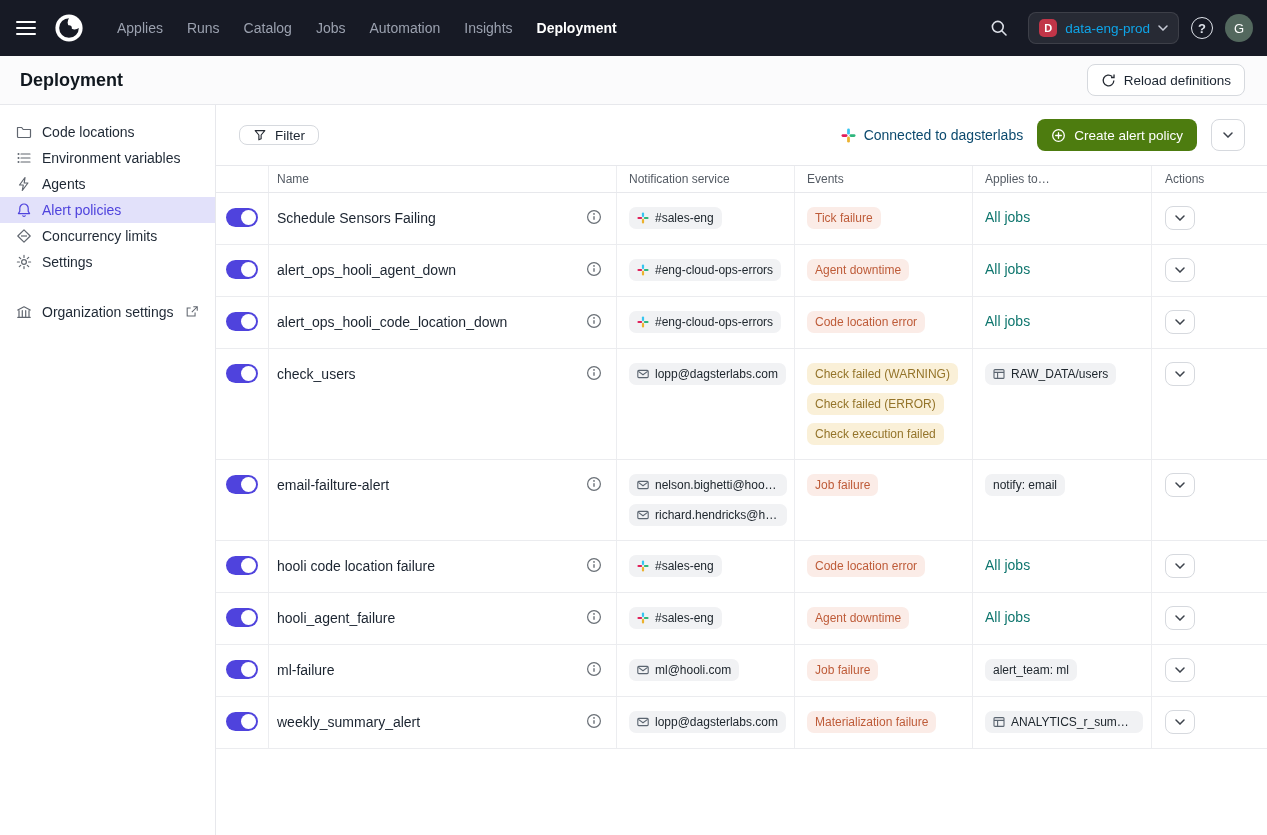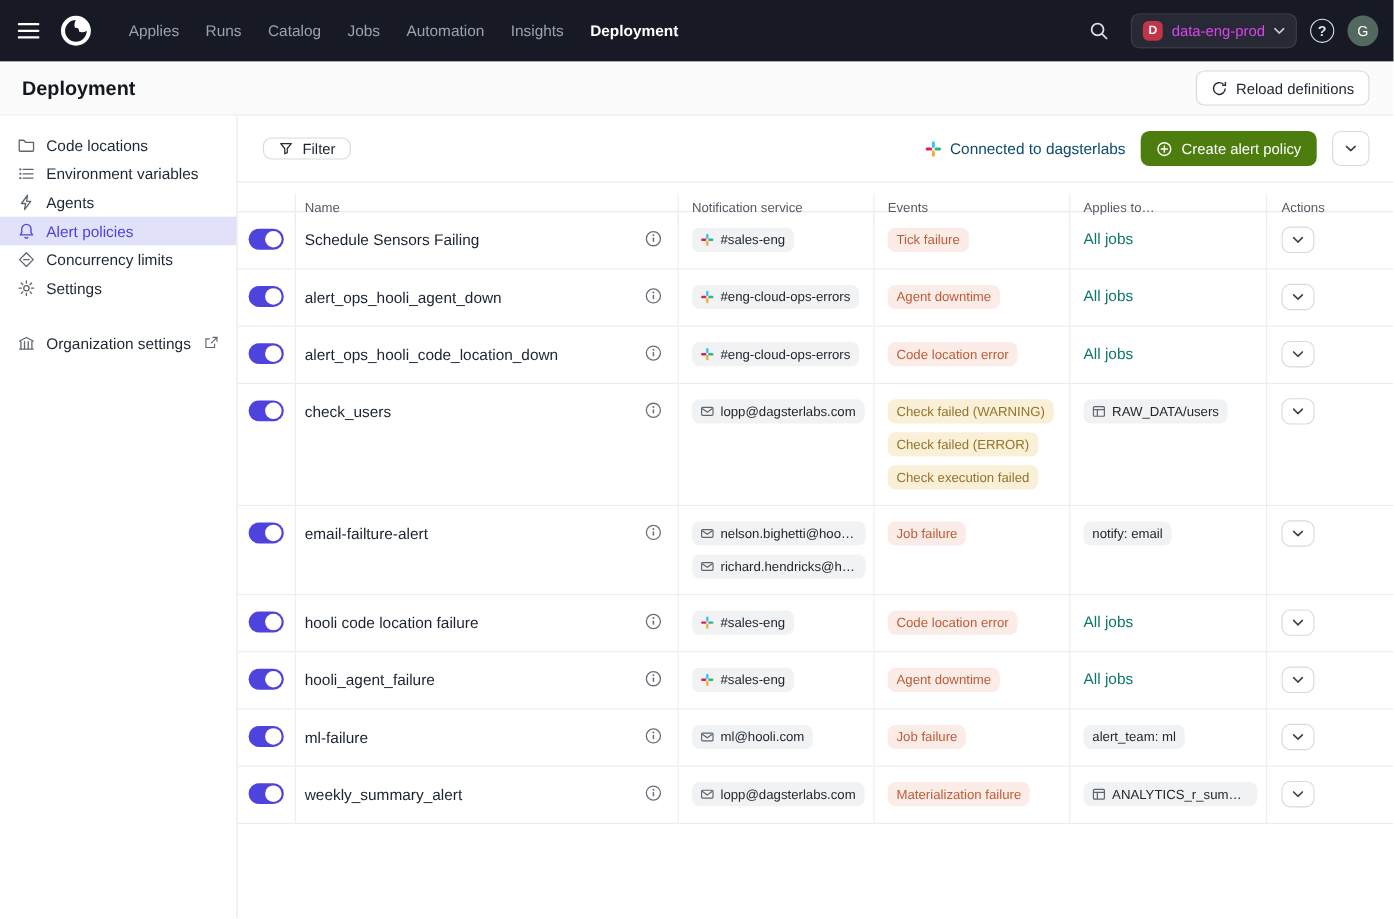--- a/index.html
+++ b/index.html
@@ -27,21 +27,21 @@
   .nav-right { margin-left:auto; display:flex; align-items:center; gap:12px; }
   .deploy-pill {
     display:flex; align-items:center; gap:8px; height:32px; padding:0 10px;
     background:rgba(255,255,255,0.07); border:1px solid rgba(255,255,255,0.10);
     border-radius:8px; cursor:pointer;
   }
   .deploy-badge {
     width:18px; height:18px; border-radius:5px; background:var(--badge-red,#C13548);
     color:#fff; font-size:11px; font-weight:700; display:flex; align-items:center; justify-content:center;
   }
-  .deploy-label { color:#d946ef; font-size:13.5px; }
+  .deploy-label { color:#0ea5e9; font-size:13.5px; }
   .help-btn {
     width:22px; height:22px; border-radius:50%; border:1.6px solid #DFE3EA; background:none;
     color:#DFE3EA; font-size:13px; font-weight:700; display:flex; align-items:center; justify-content:center;
     cursor:pointer; padding:0;
   }
   .avatar {
     width:28px; height:28px; border-radius:50%; background:#53685E; color:#fff;
     font-size:13px; display:flex; align-items:center; justify-content:center; cursor:pointer;
   }
 
@@ -85,21 +85,21 @@
   .caret-btn {
     width:34px; height:32px; background:#fff; border:1px solid #D6D9DE; border-radius:8px;
     display:flex; align-items:center; justify-content:center; cursor:pointer;
   }
 
   
   .grid-cols { display:grid; grid-template-columns:52px 348px 178px 178px 179px 1fr; }
   .table-header { border-top:1px solid #E7E8EC; border-bottom:1px solid #E7E8EC; height:28px; }
   .th {
     font-size:12px; color:#545B64; display:flex; align-items:center; padding-left:12px;
-    border-left:1px solid #ECEDF0; height:100%;margin-top:10px;
+    border-left:1px solid #ECEDF0; height:100%;
   }
   .th:first-child { border-left:none; }
   .th-name { padding-left:8px; }
   .trow { border-bottom:1px solid #EBECEF; }
   .cell { padding:14px 10px 14px 12px; border-left:1px solid #ECEDF0; min-width:0; }
   .cell-toggle { border-left:none; display:flex; justify-content:center; padding:15px 0 0 0; }
   .cell-name {
     display:flex; justify-content:space-between; align-items:flex-start;
     padding-left:8px; padding-right:14px; font-size:14px; color:#1B2430;
   }

